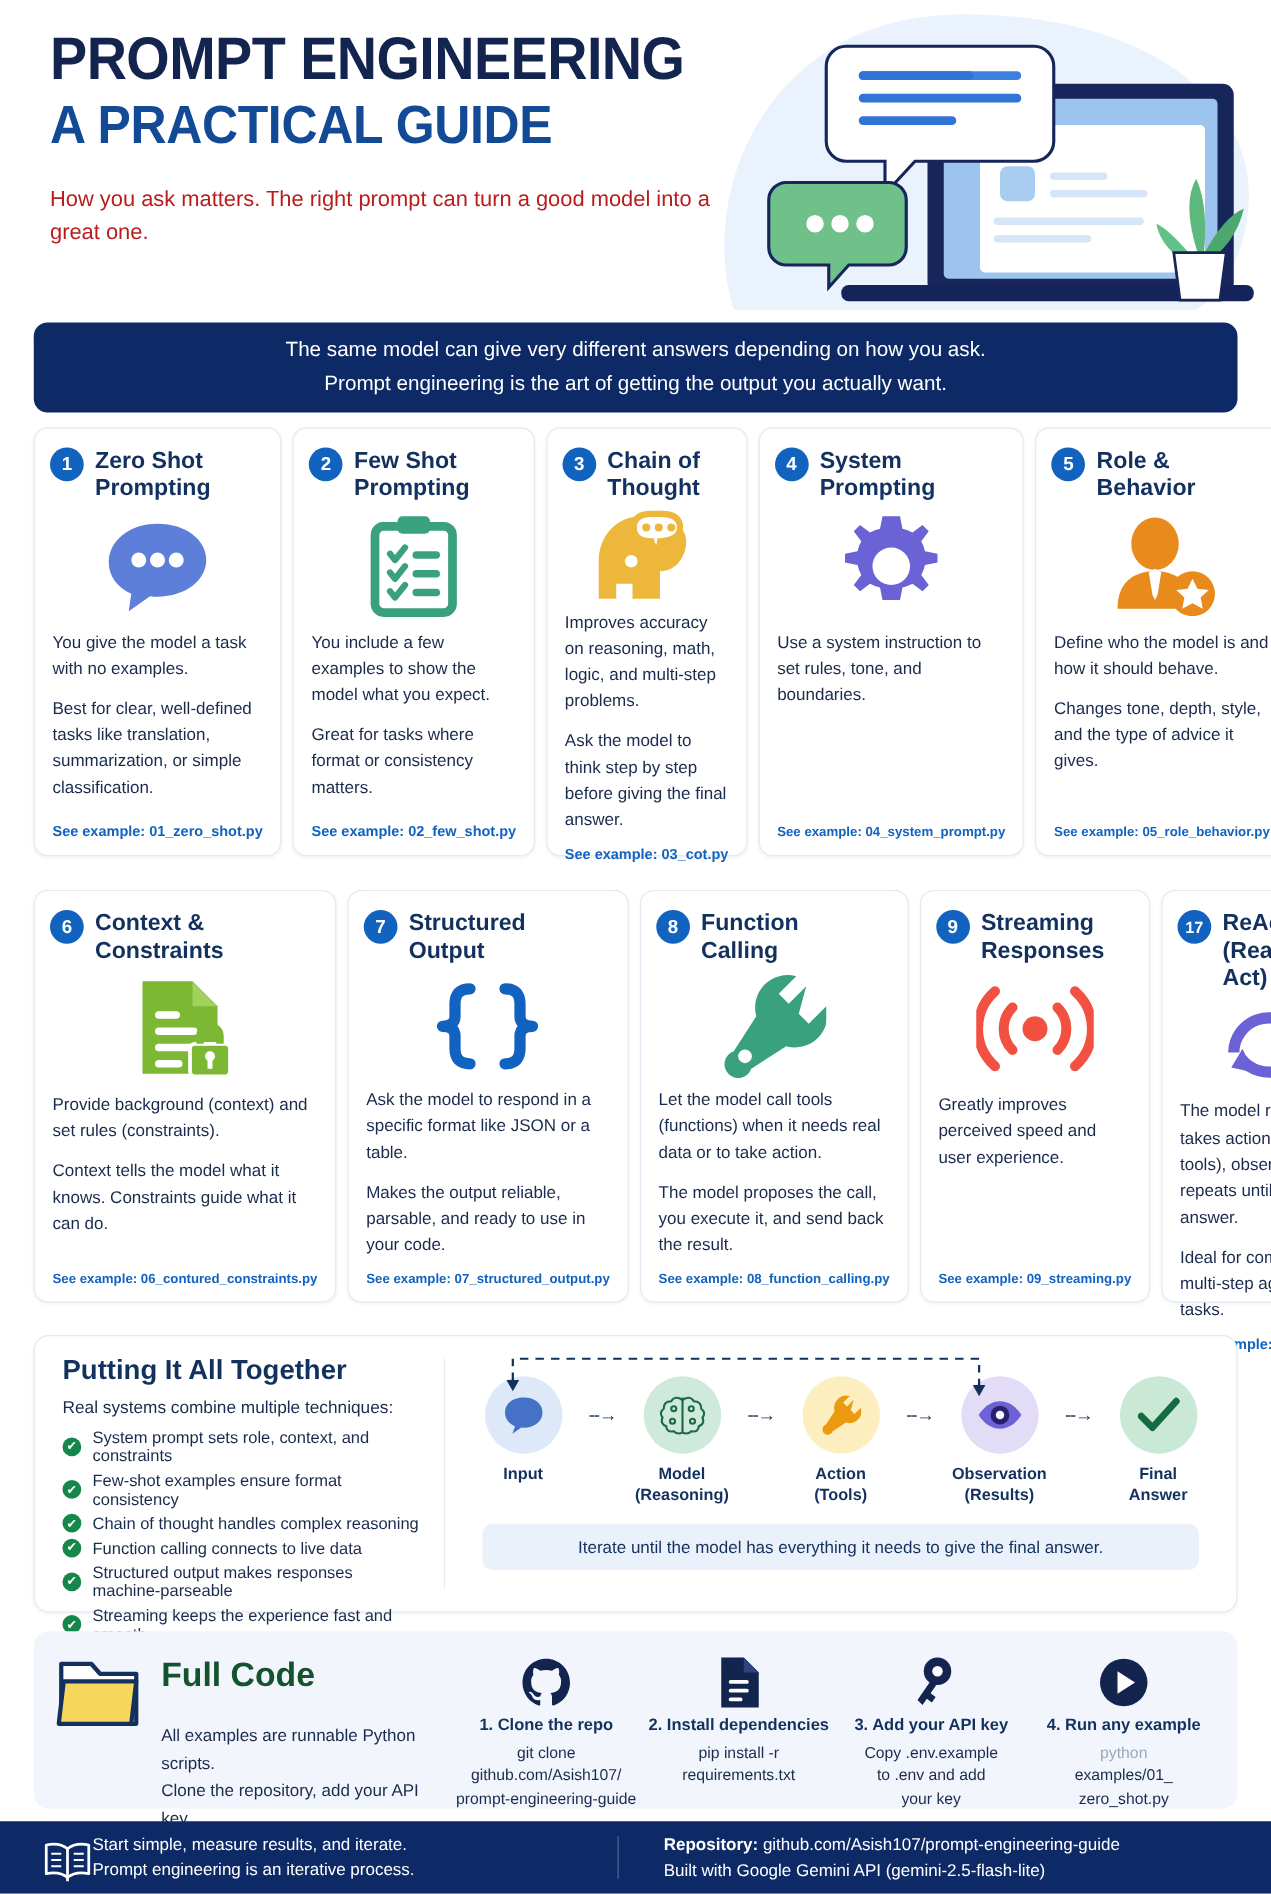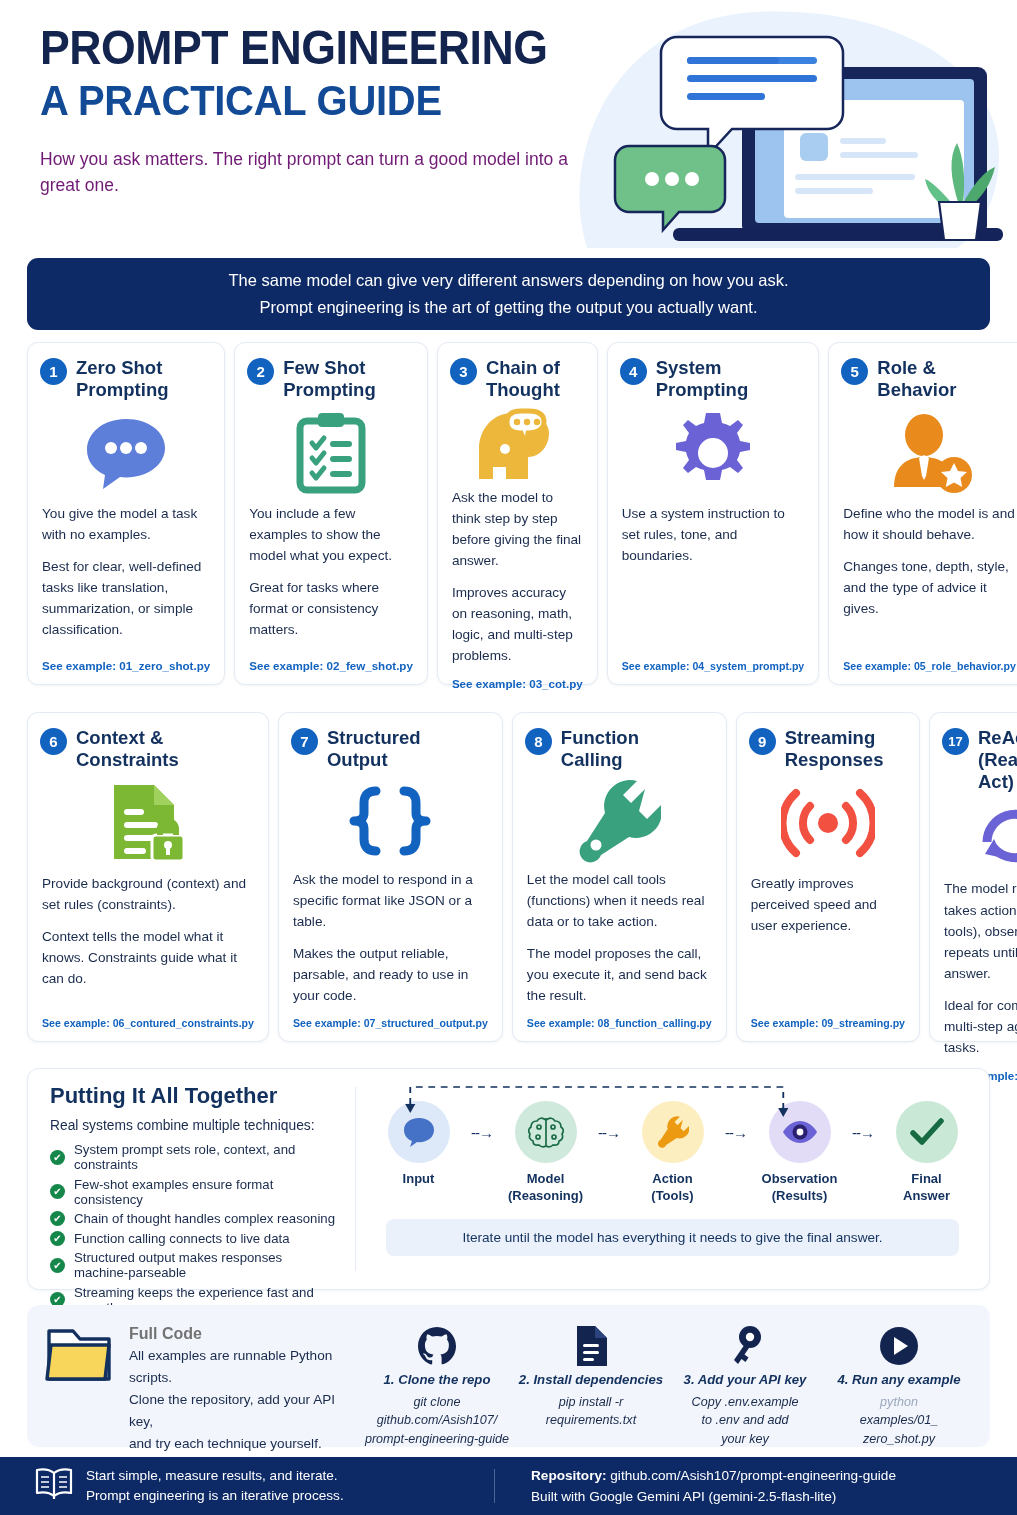--- a/index.html
+++ b/index.html
@@ -24,21 +24,21 @@
     font-family: "Liberation Sans Narrow","Liberation Sans", sans-serif;
     transform: scaleX(0.93); transform-origin: left center;
   }
   .title2 {
     font-size: 43px; font-weight: 700; color: #134a96;
     letter-spacing: -0.3px; line-height: 1.12; margin-top: 2px;
     font-family: "Liberation Sans Narrow","Liberation Sans", sans-serif;
     transform: scaleX(0.93); transform-origin: left center;
   }
   .subtitle {
-    margin-top: 22px; font-size: 17.5px; color: #701a75; line-height: 1.5;
+    margin-top: 22px; font-size: 17.5px; color: #b91c1c; line-height: 1.5;
     max-width: 530px;
   }
 
   
   .banner {
     position: absolute; left: 27px; top: 258px; width: 963px; height: 72px;
     background: #0d2a66; border-radius: 11px;
     display: flex; flex-direction: column; align-items: center; justify-content: center;
     color: #fff;
   }
@@ -134,38 +134,38 @@
 
   
   .fullcode {
     position: absolute; left: 27px; top: 1305px; width: 963px; height: 142px;
     background: #f2f6fc; border-radius: 12px;
     display: flex; align-items: flex-start; padding: 18px 16px 8px 18px; gap: 6px;
   }
   .fc-left { display: flex; gap: 16px; width: 380px; }
   .fc-text { padding-top: 2px; }
   .fc-h {
-    font-size: 16px; font-weight: 700; color: #737373; margin-bottom: 2px;
+    font-size: 27px; font-weight: 700; color: #14532d; margin-bottom: 22px;
     font-family: "Liberation Sans Narrow","Liberation Sans", sans-serif;
   }
   .fc-p { font-size: 13.6px; color: #1a2b4d; line-height: 1.62; }
   .steps { display: flex; flex: 1; justify-content: space-around; gap: 4px; }
-  .step { width: 150px; text-align: center; font-style: italic; }
+  .step { width: 150px; text-align: center; }
   .step-ic { height: 46px; display: flex; align-items: center; justify-content: center; }
   .step-t { font-size: 13.2px; font-weight: 700; color: #13315e; margin: 3px 0 6px 0; }
   .step-c { font-size: 12.6px; color: #1a2b4d; line-height: 1.45; }
   .step-c .muted { color: #9aa7bd; }
 
   
   .bottom {
     position: absolute; left: 0; top: 1457px; width: 1017px; height: 58px;
     background: #0d2a66; color: #fff;
     display: flex; align-items: center; padding: 0 34px; gap: 0;
   }
-  .bb-left { display: flex; align-items: flex-start; gap: 12px; width: 460px; }
+  .bb-left { display: flex; align-items: flex-end; gap: 0; width: 460px; }
   .bb-txt div { font-size: 13.6px; line-height: 1.5; }
   .bb-div { width: 1px; height: 34px; background: #4b6598; margin-right: 36px; }
   .bb-right div { font-size: 13.6px; line-height: 1.55; }
   .bb-right .b { font-weight: 700; }
 
   svg { display: block; }
 </style>
 </head>
 <body>
 
@@ -289,22 +289,22 @@
         <svg width="92" height="80" viewBox="0 0 92 80">
           <path d="M42 8 C 22 8 8 24 8 44 l0 30 l14 0 l0 -12 l13 0 l0 12 l22 0 l0 -22 C 70 52 78 40 78 28 C 78 14 62 8 42 8 z" fill="#ecb73a"></path>
           <circle cx="34" cy="44" r="5" fill="#fff"></circle>
           <path d="M50 6 q-14 0 -14 11 q0 11 14 11 q2 7 9 8 q-3 -4 -2 -8 q16 -1 16 -11 q0 -11 -15 -11 z" fill="#fff" stroke="#ecb73a" stroke-width="5"></path>
           <circle cx="46" cy="17" r="3.2" fill="#ecb73a"></circle>
             <circle cx="56" cy="17" r="3.2" fill="#ecb73a"></circle>
             <circle cx="66" cy="17" r="3.2" fill="#ecb73a"></circle>
         </svg>
       </div>
       <div class="card-body">
+        <p>Improves accuracy on reasoning, math, logic, and multi-step problems.</p>
         <p>Ask the model to think step by step before giving the final answer.</p>
-        <p>Improves accuracy on reasoning, math, logic, and multi-step problems.</p>
       </div>
       <div class="see c">See example:  03_cot.py</div>
     </div>
 
     <div class="card r1">
       <div class="card-head">
         <div class="num">4</div>
         <div class="card-title">
           <span>System</span>
           <span class="sub2">Prompting</span>

